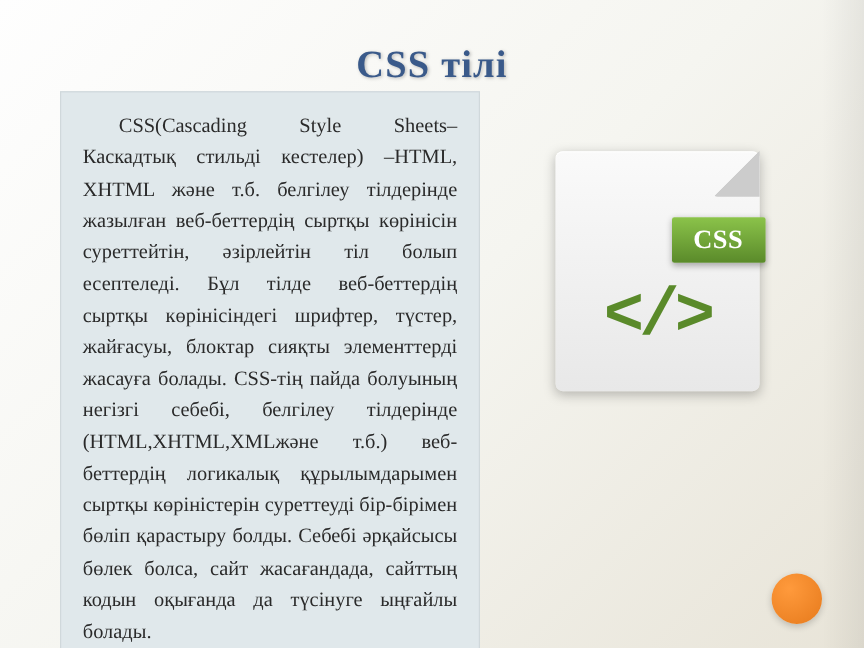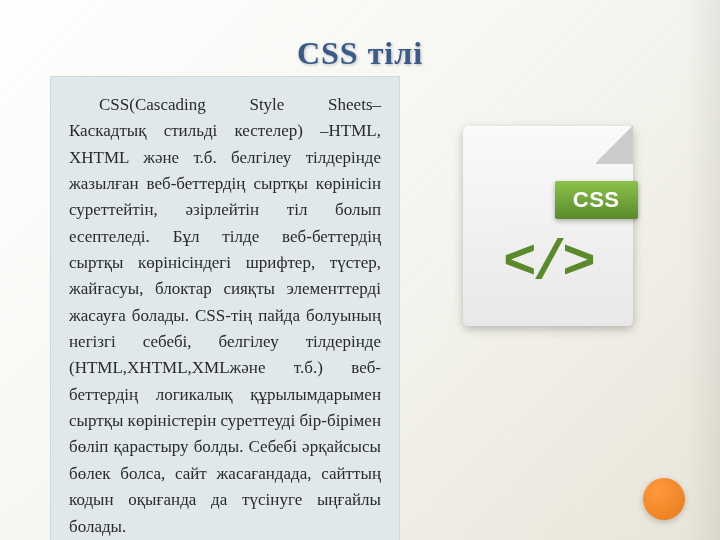--- a/index.html
+++ b/index.html
@@ -78,21 +78,21 @@
       height: 38px;
       background: linear-gradient(135deg, transparent 49%, #cccccc 50%);
       border-bottom-left-radius: 3px;
     }
     .css-badge {
       position: absolute;
       top: 55px;
       right: -5px;
       background: linear-gradient(180deg, #8bc34a 0%, #5a8a2a 100%);
       color: white;
-      font-family: Liberation Sans, sans-serif;
+      font-family: Liberation Serif, serif;
       font-weight: bold;
       font-size: 22px;
       padding: 6px 18px;
       box-shadow: 0 2px 5px rgba(0,0,0,0.3);
       border-radius: 2px;
       letter-spacing: 0.5px;
       margin-left: 25px;
     }
     .code-angle {
       position: absolute;

